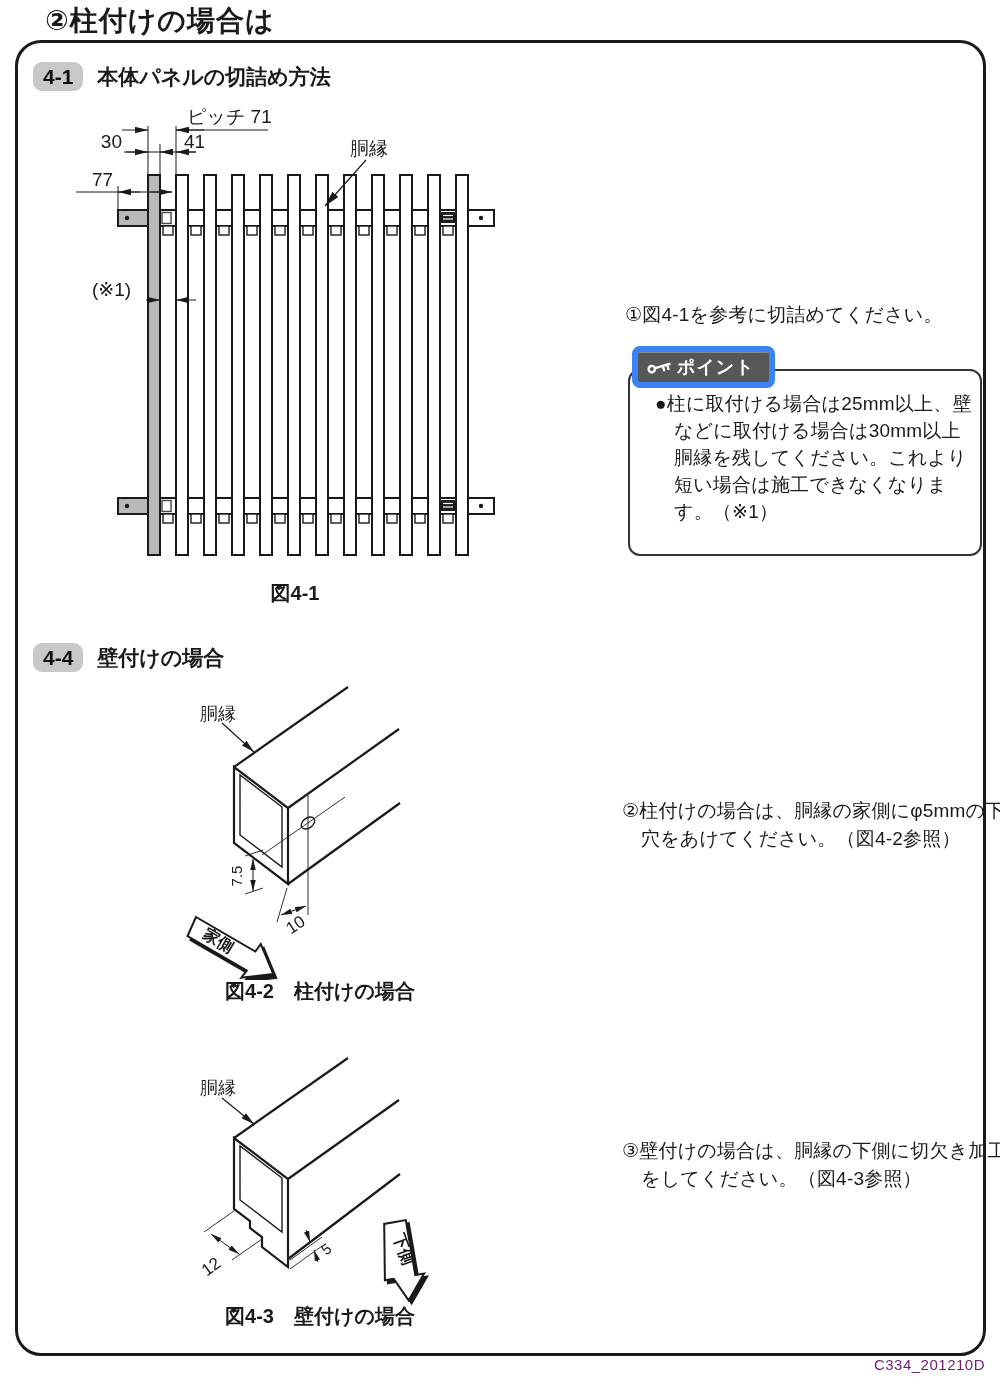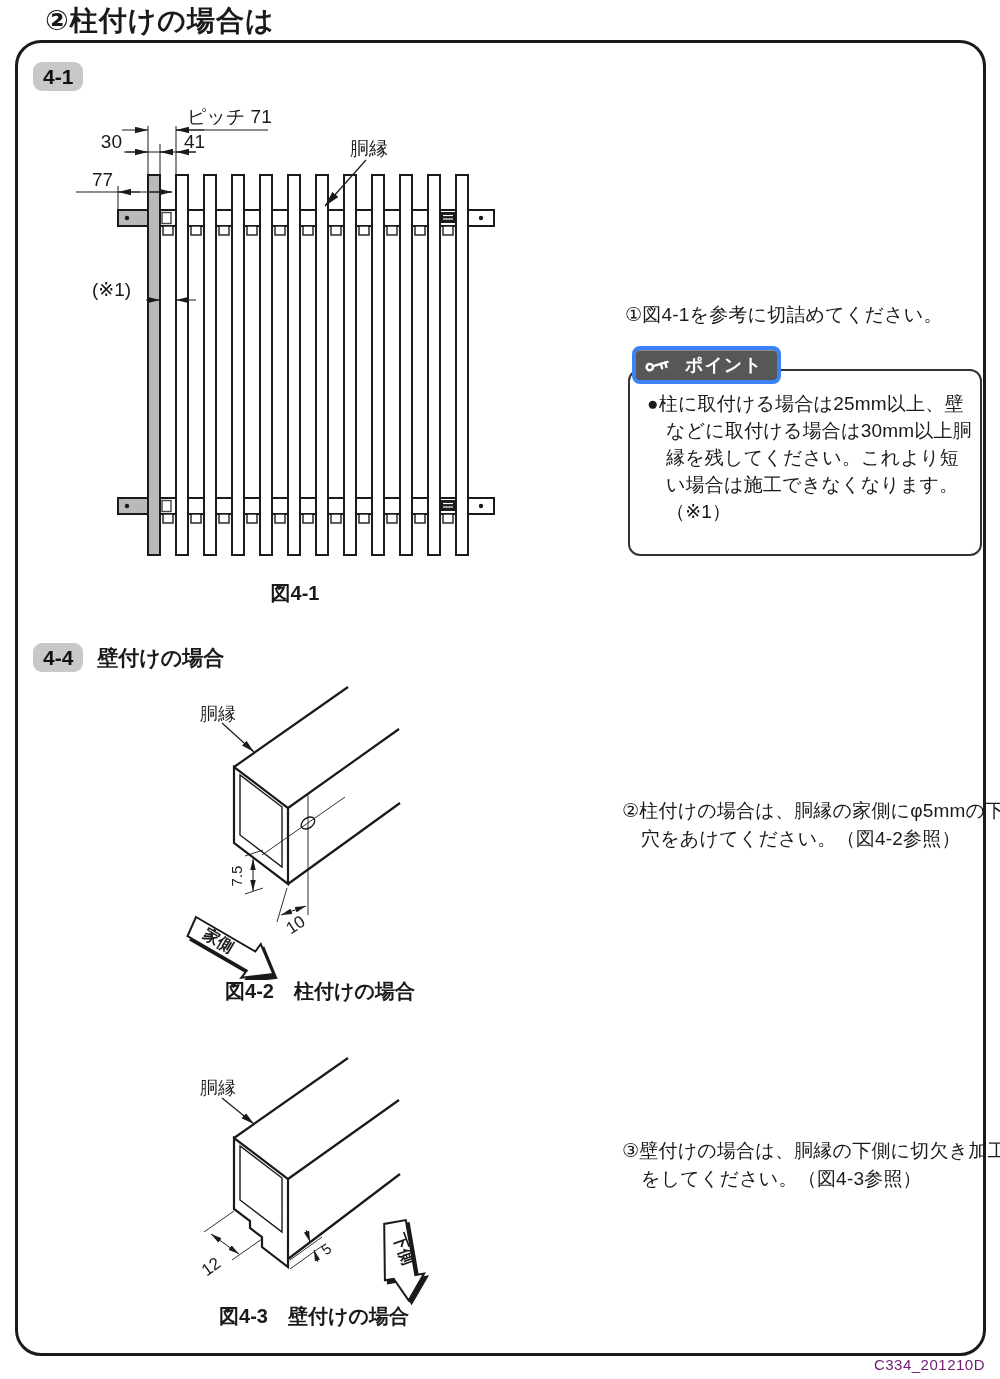--- a/index.html
+++ b/index.html
@@ -22,58 +22,59 @@
     padding:2px 10px;line-height:1.2;border-radius:9px;
   }
   .section-title{font-weight:bold;font-size:21px;}
   #sec41-header{left:33px;top:62px;}
   #sec42-header{left:33px;top:643px;}
   svg{display:block;}
   .cap{font-size:20px;text-align:center;}
   .cap.b{font-weight:bold;}
   #fig1-caption{left:145px;top:580px;width:300px;font-weight:bold;}
   #fig2-caption{left:150px;top:978px;width:340px;}
-  #fig3-caption{left:144px;top:1303px;width:340px;}
+  #fig3-caption{left:150px;top:1303px;width:340px;}
   .step{
     font-size:19px;line-height:1.45;width:372px;
     padding-left:19px;text-indent:-19px;letter-spacing:0.2px;
   }
   #step1{left:625px;top:301px;width:360px;}
   #step2{left:622px;top:797px;}
   #step3{left:622px;top:1137px;}
   #point-box{
     left:628px;top:369px;width:354px;height:187px;box-sizing:border-box;
     border:2.5px solid #333;border-radius:12px;background:#fff;
-    padding:20px 8px 6px 17px;
+    padding:20px 8px 6px 25px;
   }
   .point-item{
     font-size:19px;line-height:1.42;padding-left:19px;text-indent:-19px;
     letter-spacing:0.2px;
   }
   #point-badge{
-    left:632px;top:346px;height:30px;display:flex;align-items:center;gap:15px;
-    background:#575757;border:4px solid #3b82f6;border-radius:8px;
+    left:632px;top:346px;height:30px;display:flex;align-items:center;gap:5px;
+    background:#575757;border:6px solid #3b82f6;border-radius:8px;
     padding:0 14px 0 8px;box-shadow:inset 0 1px 0 #8a8a8a;z-index:3;
   }
   #point-badge .badge-label{color:#fff;font-weight:bold;font-size:18px;letter-spacing:1px;}
   #footer-code{
     left:685px;top:1356px;width:300px;text-align:right;font-size:15px;
     letter-spacing:0.5px;color:#701a75;
   }
   text{font-family:"Liberation Sans","DejaVu Sans",sans-serif;fill:#1a1a1a;}
 </style>
 </head>
 <body>
 
 <div id="doc-title" class="abs">②柱付けの場合は</div>
 
 <div id="page-border" class="abs"></div>
 
 <div id="sec41-header" class="abs section-header">
   <span class="section-num">4-1</span>
+  <span class="section-title">本体パネルの切詰め方法</span>
 </div>
 
 <svg id="fig1" class="abs" style="left:0;top:95px;" width="600" height="510" viewBox="0 95 600 510">
   <defs>
     <marker id="arr1" viewBox="0 0 12 6" refX="12" refY="3" markerWidth="13" markerHeight="7" orient="auto-start-reverse">
       <path d="M0,0 L12,3 L0,6 z" fill="#1a1a1a"></path>
     </marker>
     <rect id="slat" width="12" height="380" fill="#ffffff" stroke="#1a1a1a" stroke-width="2"></rect>
     <rect id="ribtab" width="10" height="9" fill="#ffffff" stroke="#1a1a1a" stroke-width="1.4"></rect>
   </defs>

